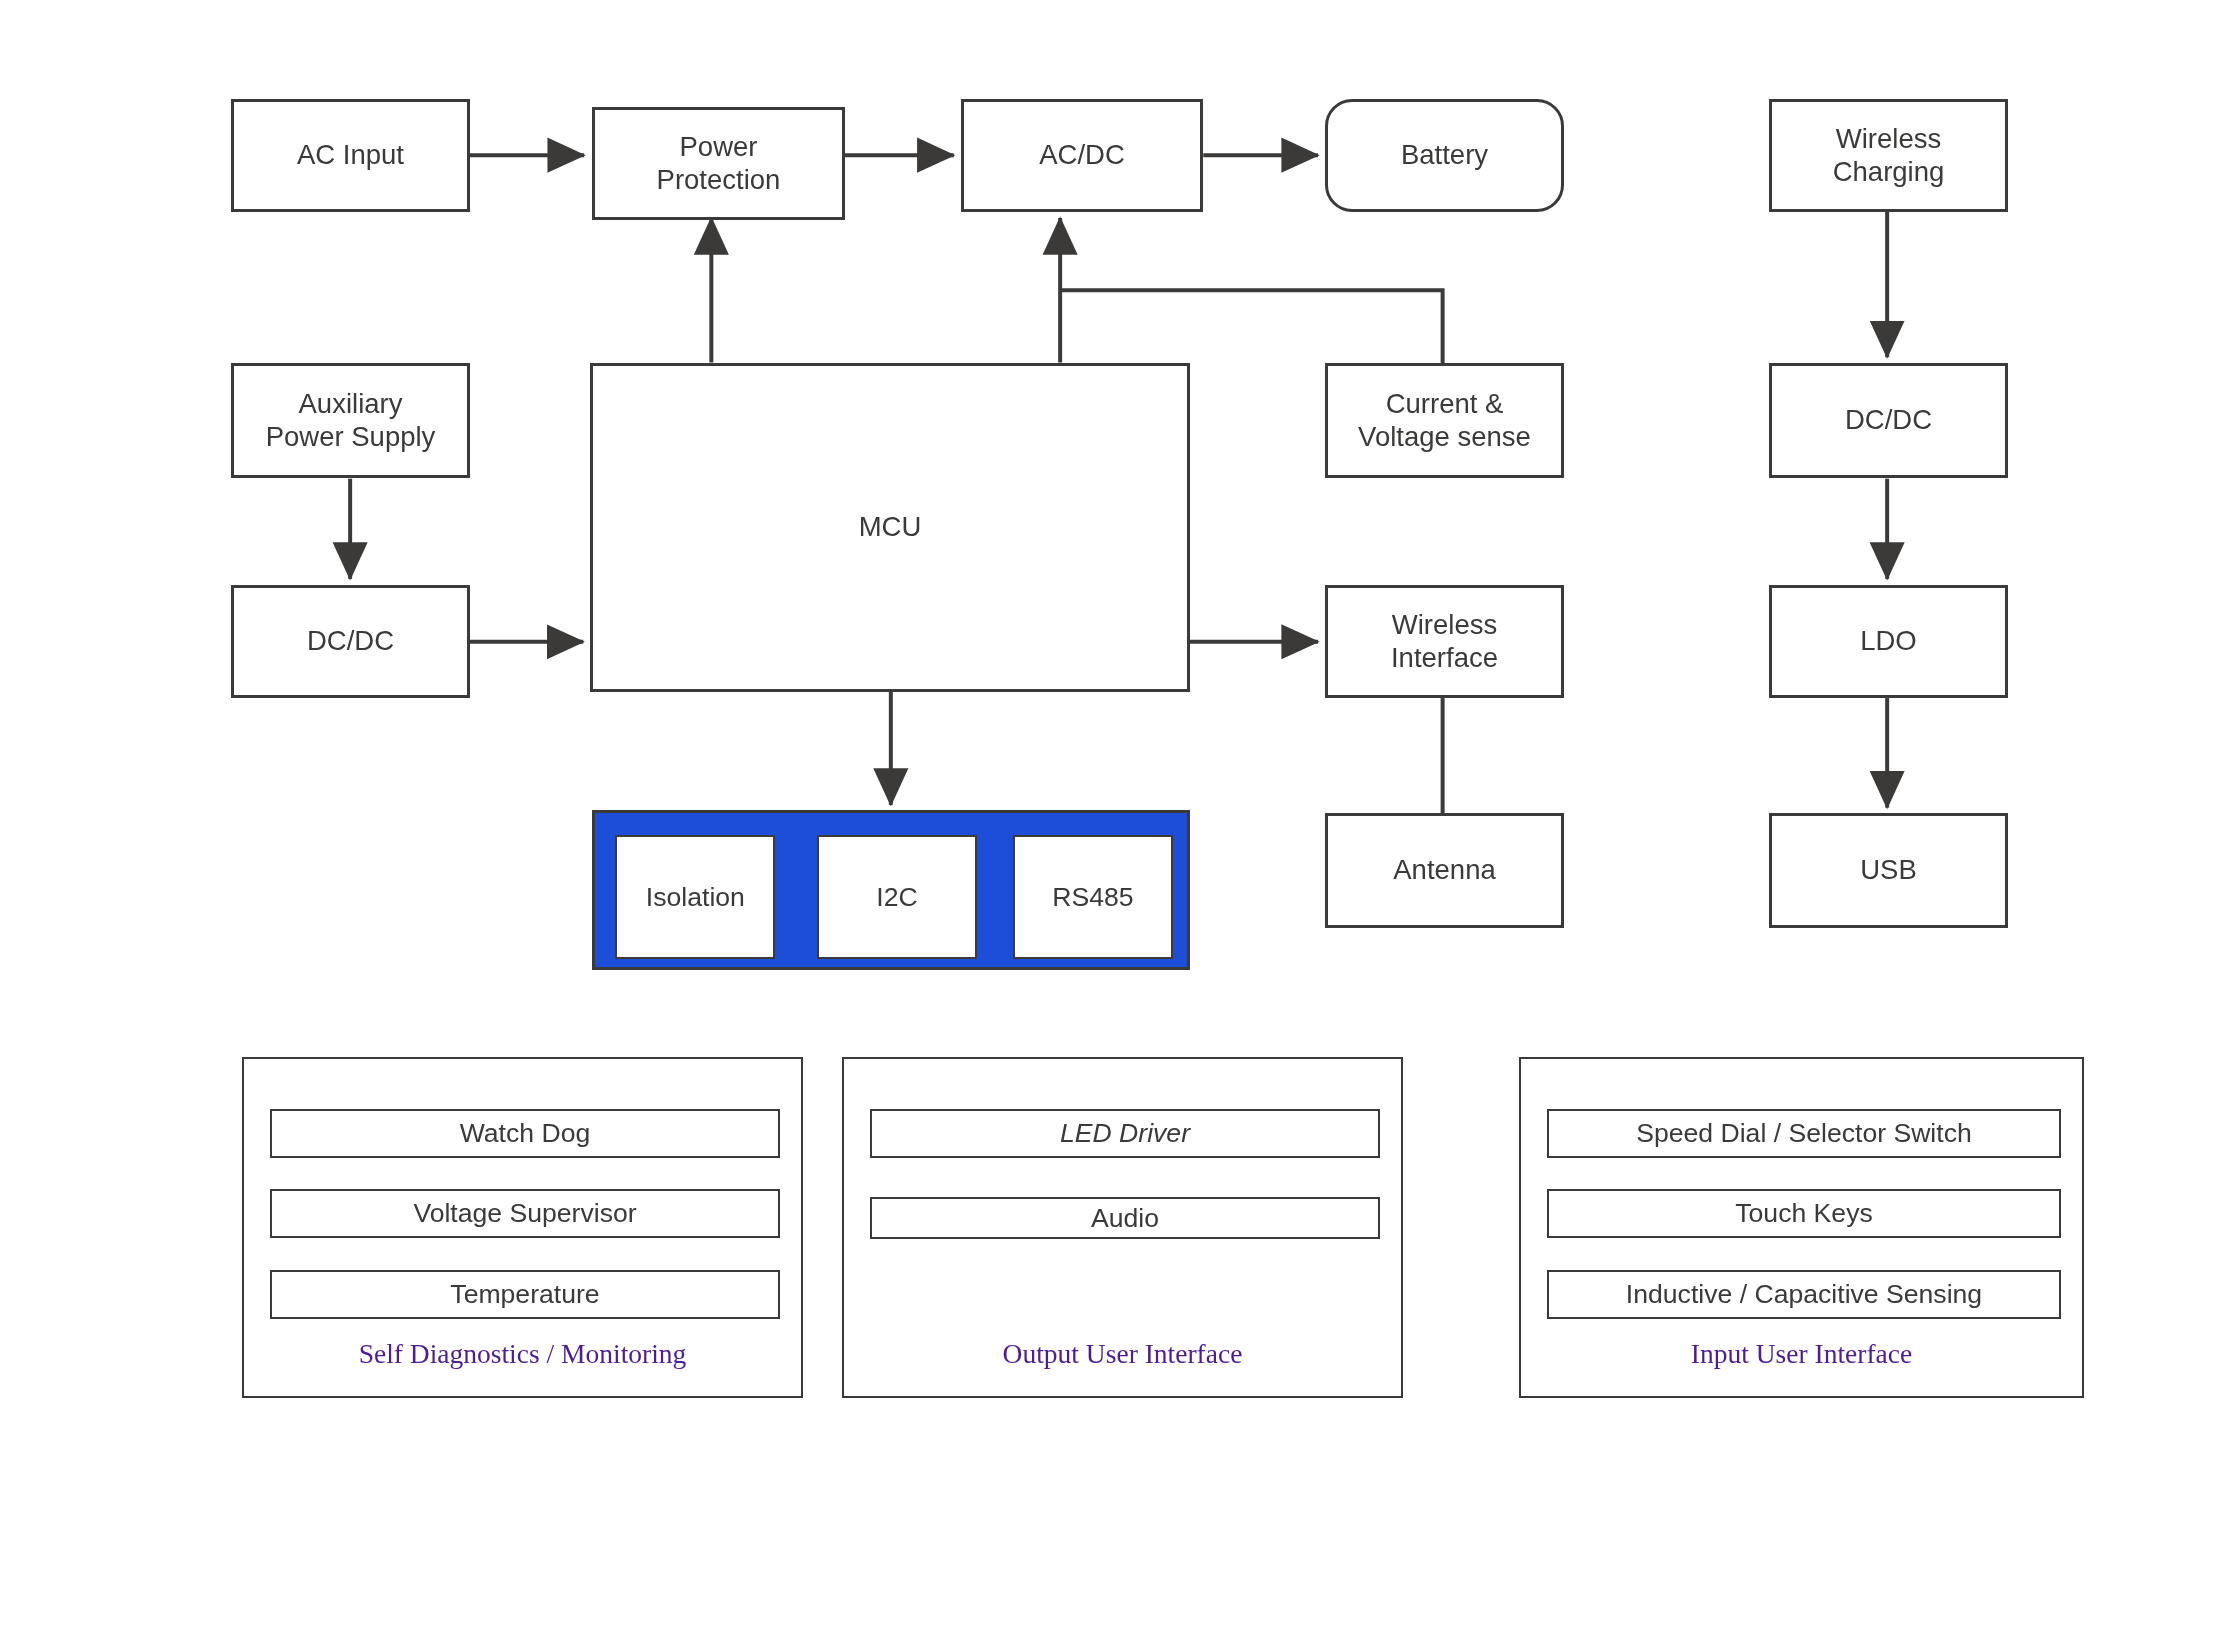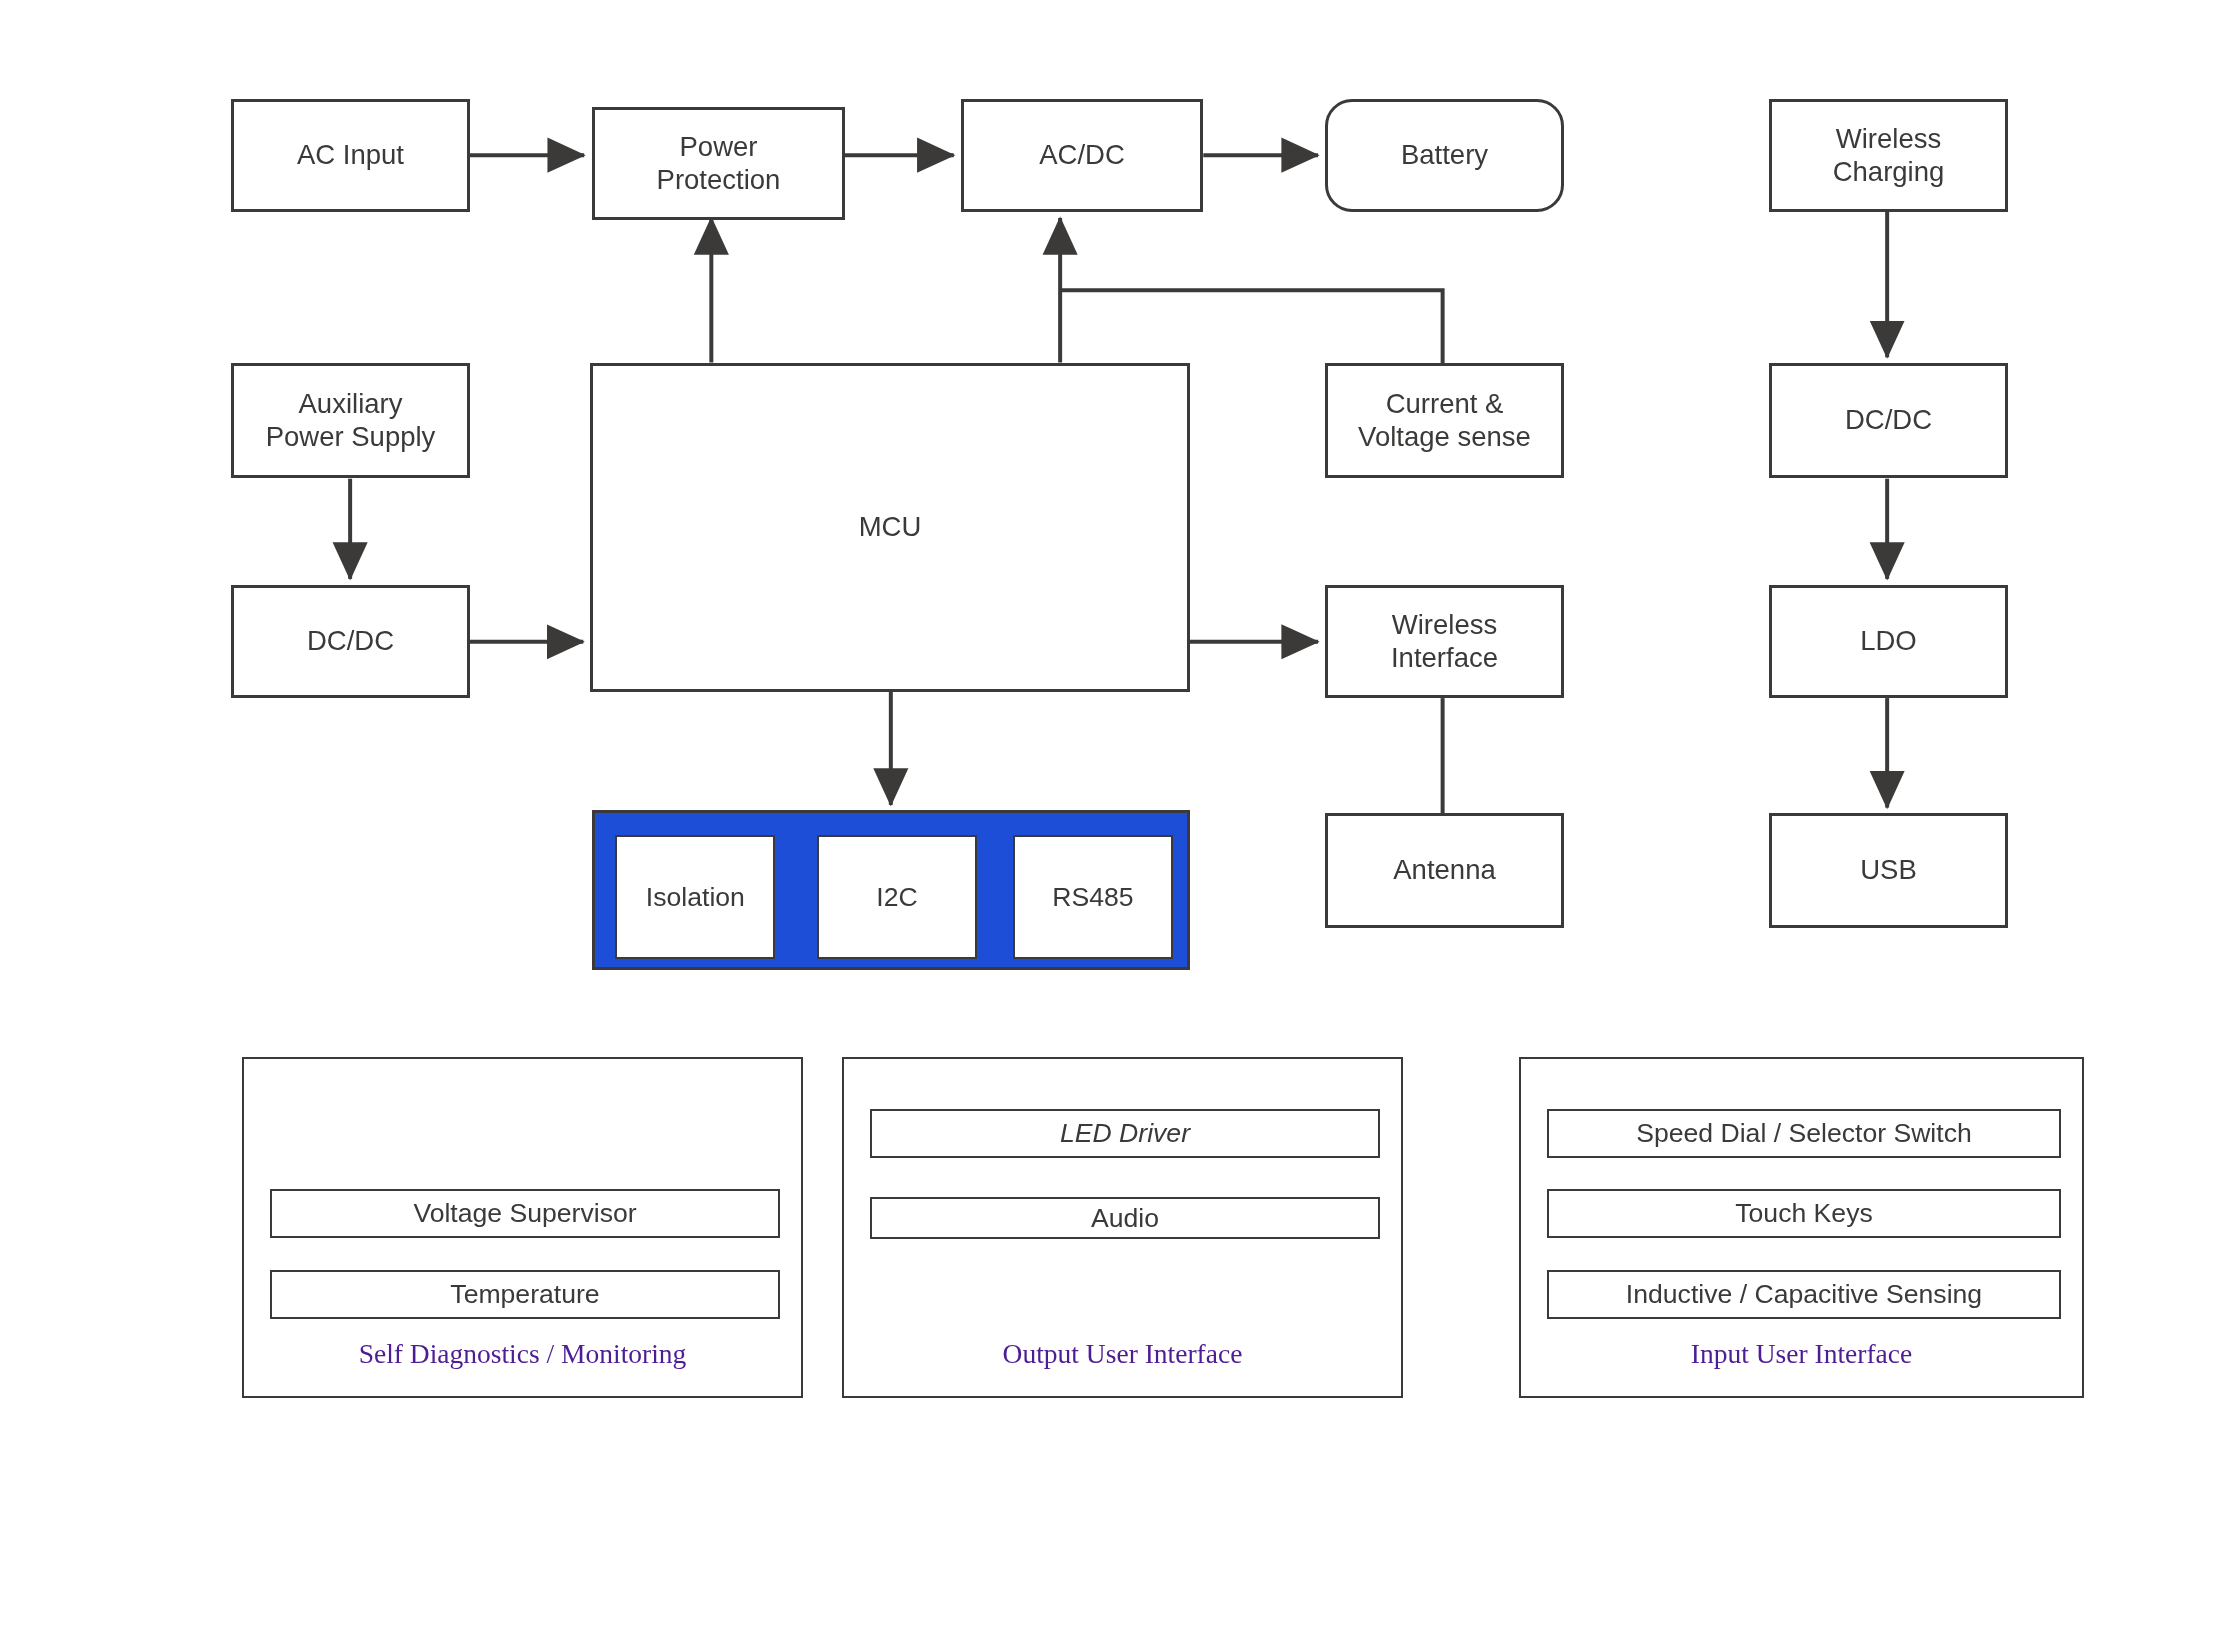--- a/index.html
+++ b/index.html
@@ -159,20 +159,21 @@
 
   <div class="box" style="left:1769px;top:813px;width:239px;height:115px;">USB</div>
 
   <div class="bus" style="left:592px;top:810px;width:598px;height:160px;">
     <div class="slot" style="left:20.4px;width:160px;">Isolation</div>
     <div class="slot" style="left:222px;width:160px;">I2C</div>
     <div class="slot" style="left:418px;width:160px;">RS485</div>
   </div>
 
   <div class="panel" style="left:242px;top:1057px;width:561px;height:341px;">
+    <div class="subbox" style="left:26px;top:50px;width:510px;height:49px;">Watch Dog</div>
     <div class="subbox" style="left:26px;top:130px;width:510px;height:49px;">Voltage Supervisor</div>
     <div class="subbox" style="left:26px;top:211px;width:510px;height:49px;">Temperature</div>
     <div class="caption" style="top:279px;">Self Diagnostics / Monitoring</div>
   </div>
 
   <div class="panel" style="left:842px;top:1057px;width:561px;height:341px;">
     <div class="subbox" style="left:26px;top:50px;width:510px;height:49px;font-style:italic;">LED Driver</div>
     <div class="subbox" style="left:26px;top:130px;width:510px;height:42px;margin-top:8px;">Audio</div>
     <div class="caption" style="top:279px;">Output User Interface</div>
   </div>

